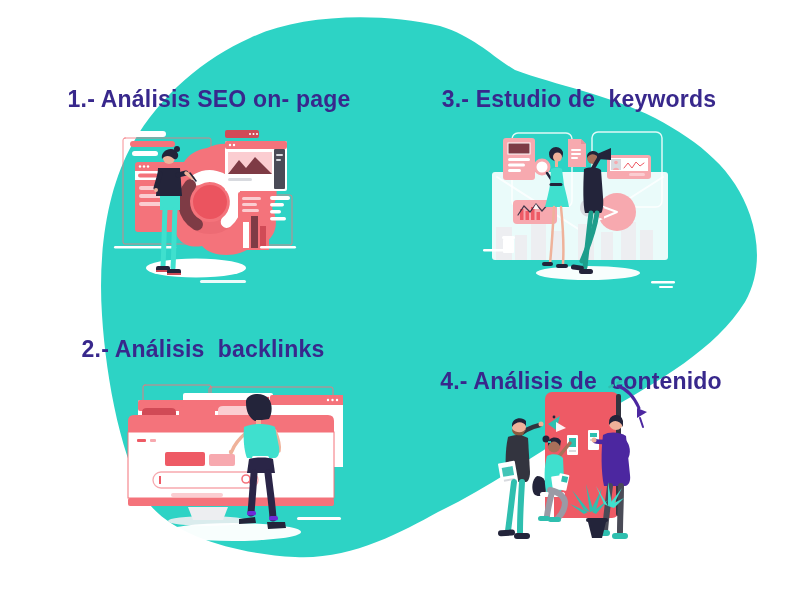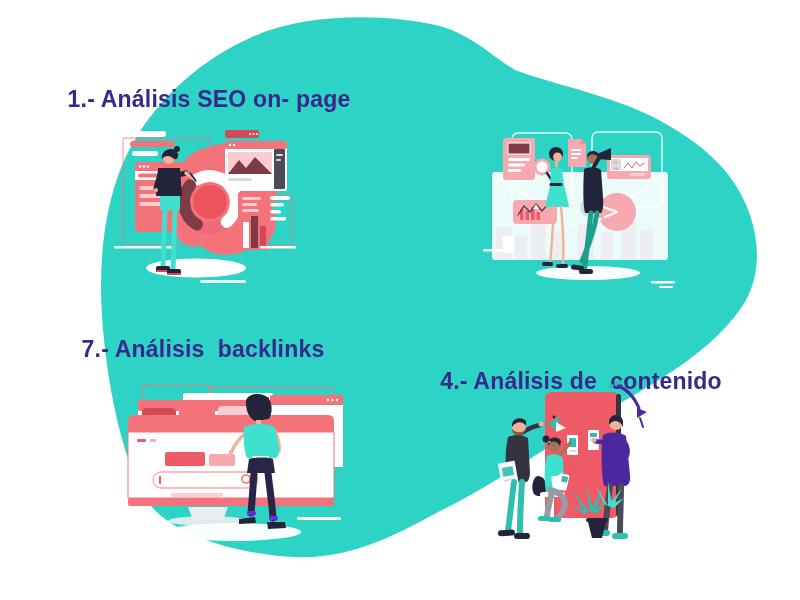--- a/index.html
+++ b/index.html
@@ -38,21 +38,22 @@
 
   <svg class="blob-svg" style="left:0;top:0" width="800" height="600" viewBox="0 0 800 600">
     <path class="f-teal" d="M250,38 C300,14 380,12 440,26 C475,37 490,55 515,70
       C555,85 610,95 655,118 C700,142 735,170 750,215 C760,245 760,275 745,302
       C715,350 660,380 600,415 C545,448 490,487 438,512 C400,533 350,560 295,557
       C240,554 178,538 150,505 C122,465 106,380 102,315 C98,255 106,190 133,143
       C160,95 205,58 250,38 Z"></path>
   </svg>
 
   <div class="h t1">1.- Análisis SEO on- page</div>
-  <div class="h t2">7.- Análisis  backlinks</div>
+  <div class="h t2">2.- Análisis  backlinks</div>
+  <div class="h t3">3.- Estudio de  keywords</div>
   <div class="h t4">4.- Análisis de  contenido</div>
 
   <svg class="illus" style="left:112px;top:118px" width="200" height="175" viewBox="0 0 200 175">
     <g>
       <rect x="11" y="20" width="88" height="106" rx="2" class="s s-salmon" stroke-width="0.8"></rect>
       <rect x="136" y="77" width="44" height="50" rx="2" class="s s-salmon" stroke-width="0.8"></rect>
       <circle cx="98" cy="84" r="40" class="s s-salmon" stroke-width="0.8" stroke-dasharray="4 5" opacity="0.7"></circle>
     </g>
     <g>
       <rect x="16" y="13" width="38" height="6" rx="3" class="f-white"></rect>

